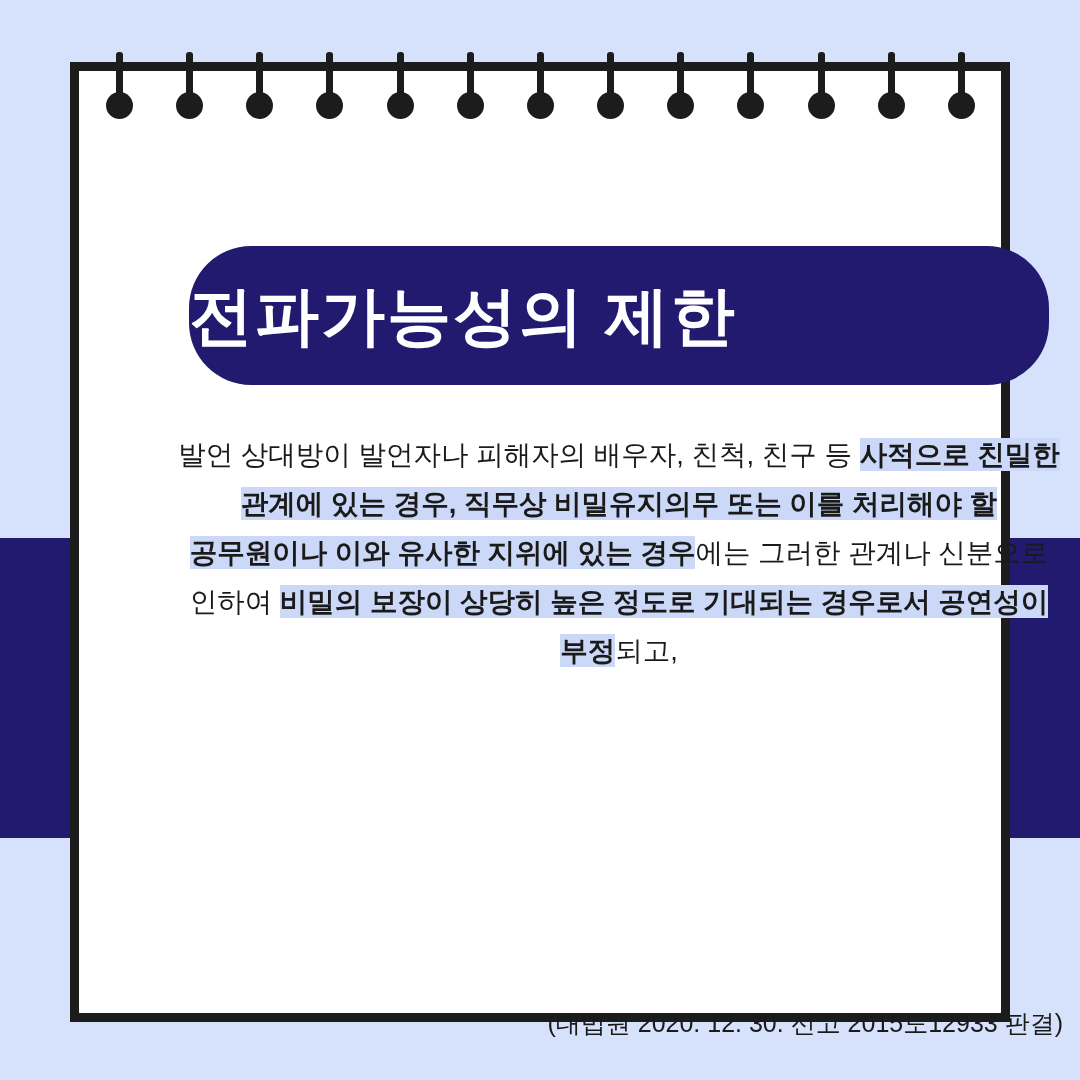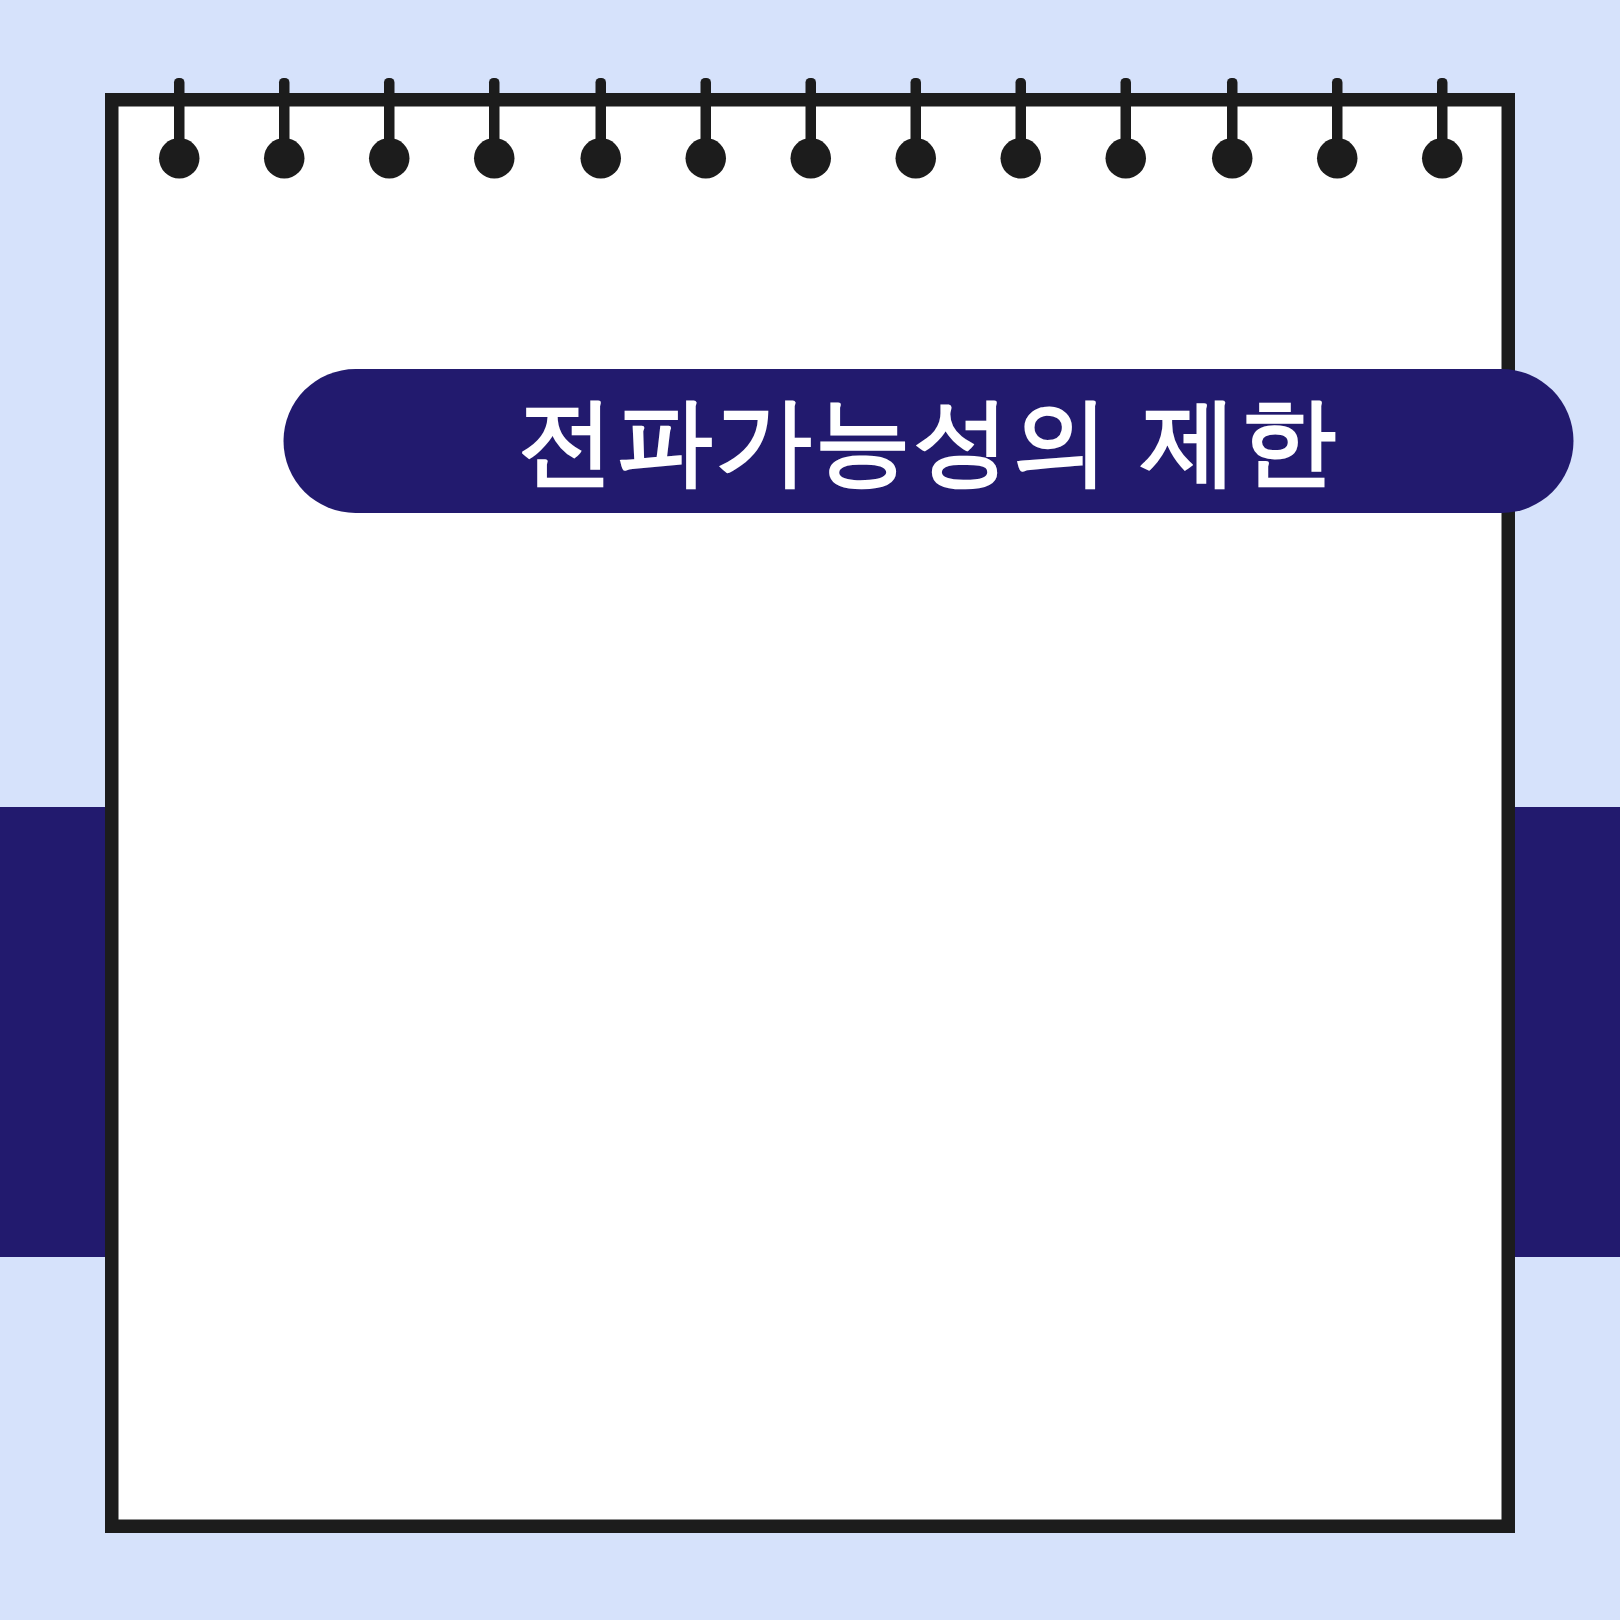--- a/index.html
+++ b/index.html
@@ -54,26 +54,26 @@
     position: absolute;
     left: -6px; top: 40px;
     width: 27px; height: 27px;
     border-radius: 50%;
     background: #1c1c1c;
   }
   
   .title-pill {
     position: absolute;
     left: 110px; top: 175px;
-    width: 860px; height: 96px;
+    width: 860px; height: 139px;
     background: #221a6e;
     border-radius: 62px;
     display: flex;
     align-items: center;
-    justify-content: center;
+    justify-content: flex-start;
   }
   .title-text {
     color: #ffffff;
     font-size: 64px;
     font-weight: bold;
     letter-spacing: 2px;
     line-height: 1;
     text-align: center;
   }
   
@@ -112,22 +112,24 @@
 
 <div class="band"></div>
 
 <div class="card">
 
   <div class="title-pill">
     <div class="title-text">전파가능성의 제한</div>
   </div>
 
   <div class="body-wrap">
+    <div class="para p1"><span>발언 상대방이 발언자나 피해자의 배우자, 친척, 친구 등 </span><span class="hl">사적으로 친밀한 관계에 있는 경우, 직무상 비밀유지의무 또는 이를 처리해야 할 공무원이나 이와 유사한 지위에 있는 경우</span><span>에는 그러한 관계나 신분으로 인하여 </span><span class="hl">비밀의 보장이 상당히 높은 정도로 기대되는 경우로서 공연성이 부정</span><span>되고,</span></div>
   </div>
 
+  <div class="citation">(대법원 2020. 12. 30. 선고 2015도12933 판결)</div>
 
 </div>
 
 <div class="spiral">
     <div class="ring">
       <div class="stem"></div>
       <div class="bead"></div>
     </div>
     <div class="ring">
       <div class="stem"></div>

